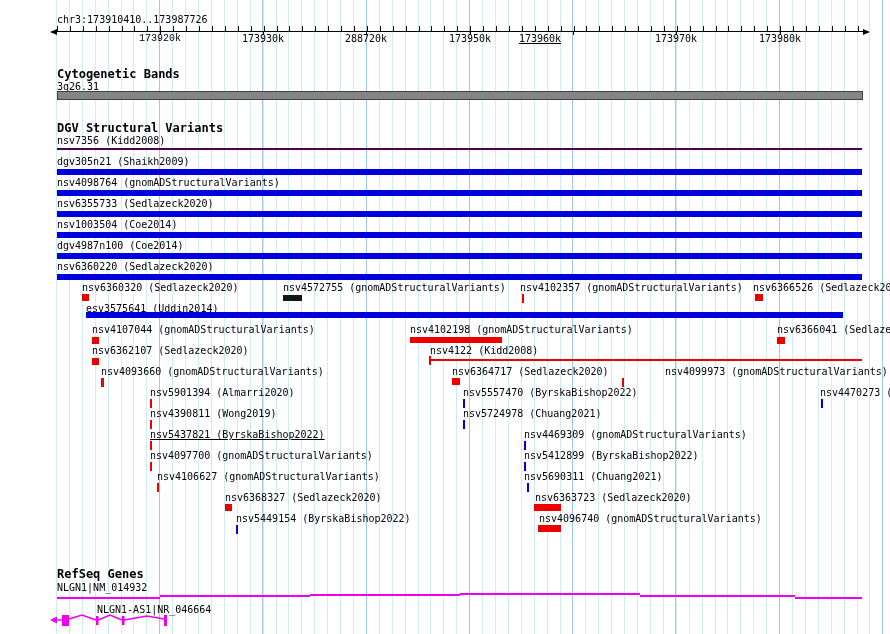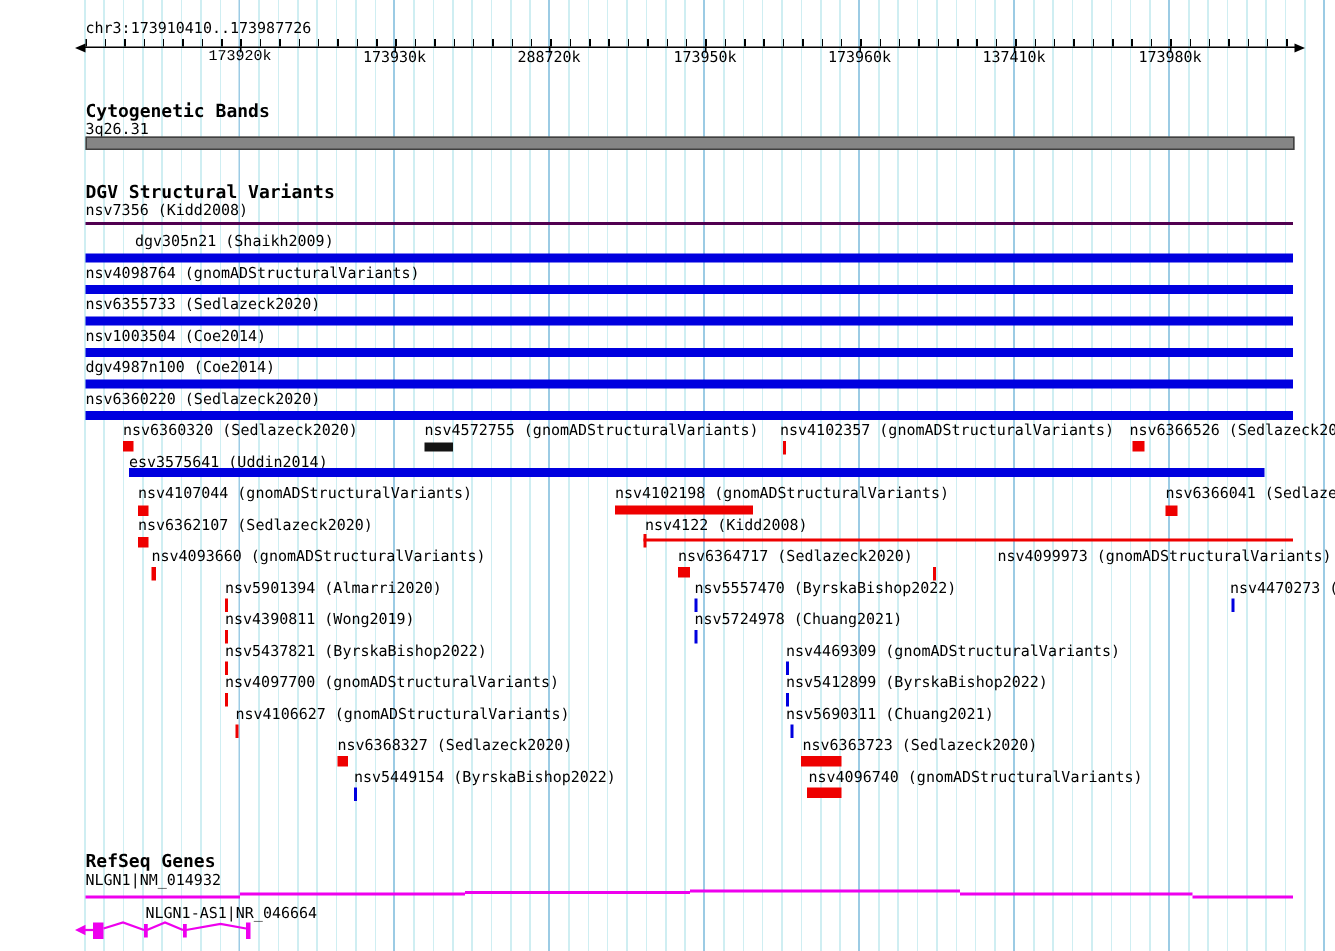--- a/index.html
+++ b/index.html
@@ -39,37 +39,37 @@
   <div class="arrow arrow-right"></div>
   <div id="ruler-labels">
       <span class="ruler-label" style="left: 160px; font-family: Liberation Mono, monospace;">173920k</span>
       <div class="major-tick" style="left: 160px;"></div>
       <span class="ruler-label" style="left: 263px;">173930k</span>
       <div class="major-tick" style="left: 263px;"></div>
       <span class="ruler-label" style="left: 366px;">288720k</span>
       <div class="major-tick" style="left: 366px;"></div>
       <span class="ruler-label" style="left: 470px;">173950k</span>
       <div class="major-tick" style="left: 470px;"></div>
-      <span class="ruler-label" style="left: 573px;">173960k</span>
+      <span class="ruler-label" style="left: 540px; text-decoration: underline;">173960k</span>
       <div class="major-tick" style="left: 573px;"></div>
-      <span class="ruler-label" style="left: 676px;">137410k</span>
+      <span class="ruler-label" style="left: 676px;">173970k</span>
       <div class="major-tick" style="left: 676px;"></div>
       <span class="ruler-label" style="left: 780px;">173980k</span>
       <div class="major-tick" style="left: 780px;"></div>
     </div>
 
   <div class="title" style="left:57px;top:68px;">Cytogenetic Bands</div>
   <div class="lbl" style="left:57px;top:81px;">3q26.31</div>
   <div class="cytoband-bar"></div>
 
   <div class="title" style="left:57px;top:122px;">DGV Structural Variants</div>
   <div id="dgv-rows">
       <div class="lbl" style="left: 57px; top: 135px;">nsv7356 (Kidd2008)</div>
       <div class="feat" style="left: 57px; top: 148px; width: 805px; height: 2px; background: rgb(80, 0, 80);"></div>
-      <div class="lbl" style="left: 57px; top: 156px; margin-left: 33px;">dgv305n21 (Shaikh2009)</div>
+      <div class="lbl" style="left: 57px; top: 156px;">dgv305n21 (Shaikh2009)</div>
       <div class="feat" style="left: 57px; top: 169px; width: 805px; height: 6px; background: rgb(0, 0, 223);"></div>
       <div class="lbl" style="left: 57px; top: 177px;">nsv4098764 (gnomADStructuralVariants)</div>
       <div class="feat" style="left: 57px; top: 190px; width: 805px; height: 6px; background: rgb(0, 0, 223);"></div>
       <div class="lbl" style="left: 57px; top: 198px;">nsv6355733 (Sedlazeck2020)</div>
       <div class="feat" style="left: 57px; top: 211px; width: 805px; height: 6px; background: rgb(0, 0, 223);"></div>
       <div class="lbl" style="left: 57px; top: 219px;">nsv1003504 (Coe2014)</div>
       <div class="feat" style="left: 57px; top: 232px; width: 805px; height: 6px; background: rgb(0, 0, 223);"></div>
       <div class="lbl" style="left: 57px; top: 240px;">dgv4987n100 (Coe2014)</div>
       <div class="feat" style="left: 57px; top: 253px; width: 805px; height: 6px; background: rgb(0, 0, 223);"></div>
       <div class="lbl" style="left: 57px; top: 261px;">nsv6360220 (Sedlazeck2020)</div>
@@ -104,21 +104,21 @@
       <div class="lbl" style="left: 150px; top: 387px;">nsv5901394 (Almarri2020)</div>
       <div class="feat" style="left: 150px; top: 399px; width: 2px; height: 9px; background: rgb(238, 0, 0);"></div>
       <div class="lbl" style="left: 463px; top: 387px;">nsv5557470 (ByrskaBishop2022)</div>
       <div class="feat" style="left: 463px; top: 399px; width: 2px; height: 9px; background: rgb(0, 0, 223);"></div>
       <div class="lbl" style="left: 820px; top: 387px;">nsv4470273 (</div>
       <div class="feat" style="left: 821px; top: 399px; width: 2px; height: 9px; background: rgb(0, 0, 223);"></div>
       <div class="lbl" style="left: 150px; top: 408px;">nsv4390811 (Wong2019)</div>
       <div class="feat" style="left: 150px; top: 420px; width: 2px; height: 9px; background: rgb(238, 0, 0);"></div>
       <div class="lbl" style="left: 463px; top: 408px;">nsv5724978 (Chuang2021)</div>
       <div class="feat" style="left: 463px; top: 420px; width: 2px; height: 9px; background: rgb(0, 0, 223);"></div>
-      <div class="lbl" style="left: 150px; top: 429px;">nsv5437821 (ByrskaBishop2022)</div>
+      <div class="lbl" style="left: 150px; top: 429px; text-decoration: underline;">nsv5437821 (ByrskaBishop2022)</div>
       <div class="feat" style="left: 150px; top: 441px; width: 2px; height: 9px; background: rgb(238, 0, 0);"></div>
       <div class="lbl" style="left: 524px; top: 429px;">nsv4469309 (gnomADStructuralVariants)</div>
       <div class="feat" style="left: 524px; top: 441px; width: 2px; height: 9px; background: rgb(0, 0, 223);"></div>
       <div class="lbl" style="left: 150px; top: 450px;">nsv4097700 (gnomADStructuralVariants)</div>
       <div class="feat" style="left: 150px; top: 462px; width: 2px; height: 9px; background: rgb(238, 0, 0);"></div>
       <div class="lbl" style="left: 524px; top: 450px;">nsv5412899 (ByrskaBishop2022)</div>
       <div class="feat" style="left: 524px; top: 462px; width: 2px; height: 9px; background: rgb(0, 0, 223);"></div>
       <div class="lbl" style="left: 157px; top: 471px;">nsv4106627 (gnomADStructuralVariants)</div>
       <div class="feat" style="left: 157px; top: 483px; width: 2px; height: 9px; background: rgb(238, 0, 0);"></div>
       <div class="lbl" style="left: 524px; top: 471px;">nsv5690311 (Chuang2021)</div>

